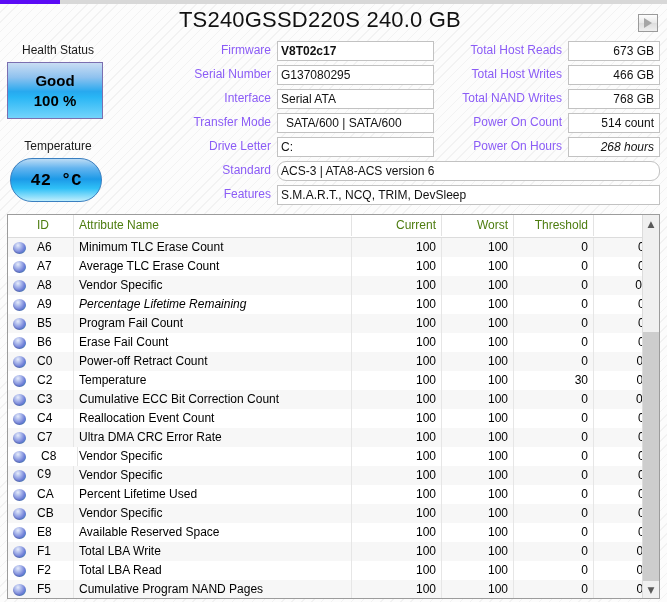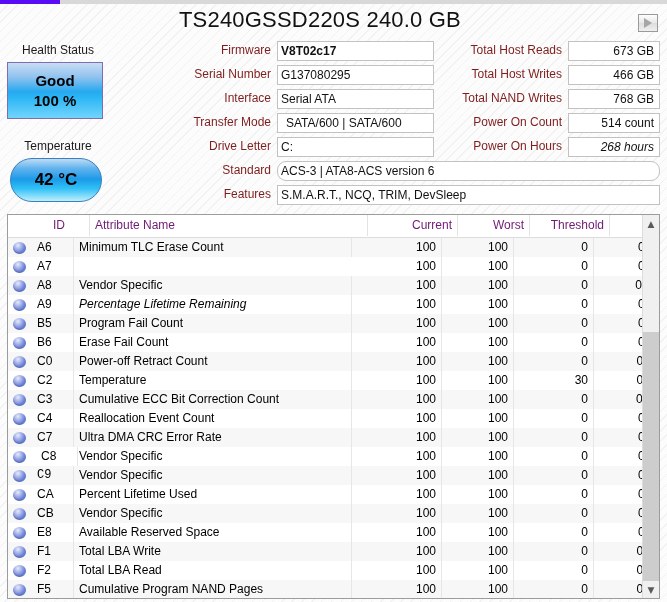--- a/index.html
+++ b/index.html
@@ -124,35 +124,36 @@
     background: linear-gradient(180deg,
       #bddcf5 0%, #63b4ef 22%, #1c9ae8 48%, #2fc0f7 70%, #bfeefd 100%);
     display: flex;
     align-items: center;
     justify-content: center;
   }
   #temp-box .tp-val {
     font-size: 17px;
     font-weight: bold;
     color: #000;
+    font-family: Liberation Mono, monospace;
   }
 
   
   .field {
     position: absolute;
     height: 20px;
   }
   .field .f-label {
     position: absolute;
     right: 0; top: 0;
     height: 20px;
     line-height: 19px;
     text-align: left;
     font-size: 12px;
-    color: #7f1d1d;
+    color: #8b5cf6;
     white-space: nowrap;
     padding-right: 4px;
   }
   .f-value {
     position: absolute;
     height: 20px;
     box-sizing: border-box;
     border: 1px solid #c2c2c2;
     background: #fff;
     font-size: 12px;
@@ -179,27 +180,26 @@
     height: 22px;
     background: #ffffff;
     border-bottom: 1px solid #dcdcdc;
   }
   #table-head .th {
     position: absolute;
     top: 0;
     height: 21px;
     line-height: 21px;
     font-size: 12px;
-    color: #701a75;
+    color: #4d7c0f;
     box-sizing: border-box;
     border-right: 1px solid #e3e3e3;
     padding: 0 5px;
     white-space: nowrap;
     overflow: hidden;
-    margin-left: 16px;
   }
   #table-head .th.right { text-align: right; }
 
   .row {
     position: relative;
     height: 19px;
     width: 100%;
   }
   .row.alt { background: #f7f7f7; }
   .cell {
@@ -346,20 +346,21 @@
           <div class="cell" style="left: 24px; width: 42px;">A6</div>
           <div class="cell" style="left: 66px; width: 278px;">Minimum TLC Erase Count</div>
           <div class="cell right" style="left: 344px; width: 90px;">100</div>
           <div class="cell right" style="left: 434px; width: 72px;">100</div>
           <div class="cell right" style="left: 506px; width: 80px;">0</div>
           <div class="cell right" style="left: 586px; width: 130px;">000000000000</div>
         </div>
         <div class="row">
           <div class="bullet"></div>
           <div class="cell" style="left: 24px; width: 42px;">A7</div>
+          <div class="cell" style="left: 66px; width: 278px;">Average TLC Erase Count</div>
           <div class="cell right" style="left: 344px; width: 90px;">100</div>
           <div class="cell right" style="left: 434px; width: 72px;">100</div>
           <div class="cell right" style="left: 506px; width: 80px;">0</div>
           <div class="cell right" style="left: 586px; width: 130px;">000000000002</div>
         </div>
         <div class="row alt">
           <div class="bullet"></div>
           <div class="cell" style="left: 24px; width: 42px;">A8</div>
           <div class="cell" style="left: 66px; width: 278px;">Vendor Specific</div>
           <div class="cell right" style="left: 344px; width: 90px;">100</div>

